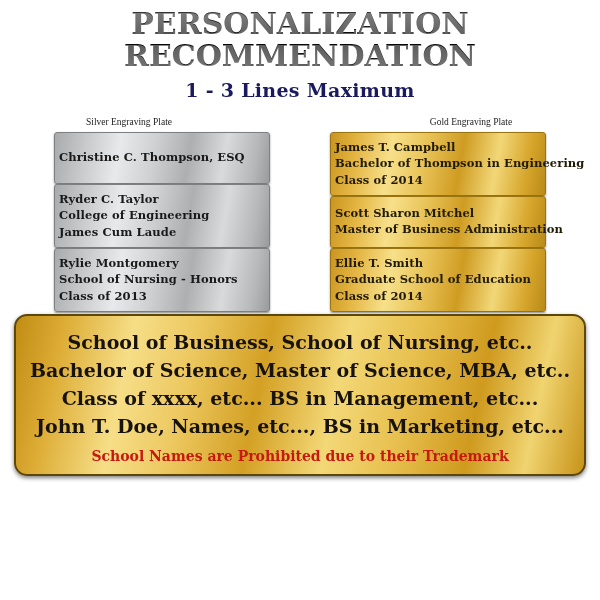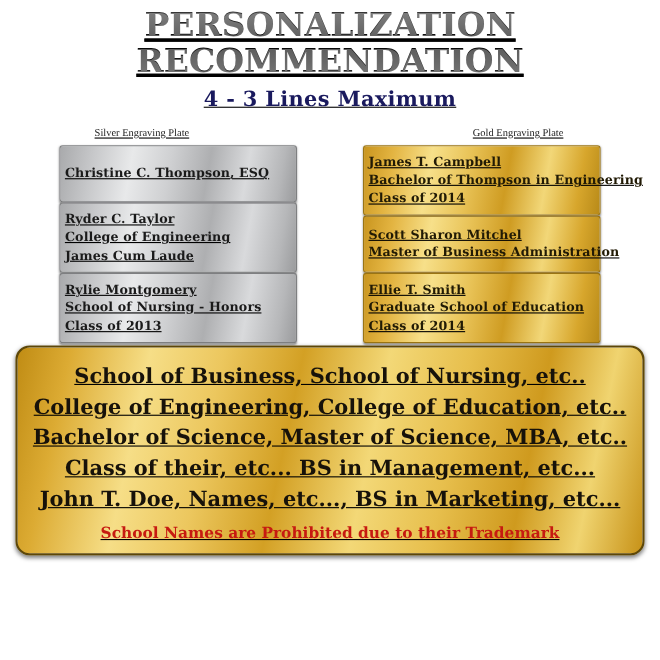--- a/index.html
+++ b/index.html
@@ -12,21 +12,20 @@
     background: #ffffff;
     font-family: "Liberation Serif", serif;
     overflow: hidden;
     position: relative;
   }
   .page {
     width: 600px;
     height: 600px;
     position: relative;
     box-sizing: border-box;
-    text-decoration: underline;
   }
 
   
   .title {
     text-align: center;
     font-family: "DejaVu Serif", serif;
     font-weight: bold;
     font-size: 30px;
     letter-spacing: 0px;
     padding-top: 8px;
@@ -151,21 +150,21 @@
     white-space: nowrap;
   }
 </style>
 </head>
 <body>
 
 <div class="page">
 
   <div class="title">PERSONALIZATION RECOMMENDATION</div>
 
-  <div class="subtitle">4 - 3 Lines Maximum</div>
+  <div class="subtitle">1 - 3 Lines Maximum</div>
 
   <div class="cols">
     <div class="col">
       <div class="col-label">Silver Engraving Plate</div>
     </div>
     <div class="col">
       <div class="col-label">Gold Engraving Plate</div>
     </div>
   </div>
 
@@ -210,21 +209,20 @@
         <div class="plate-line">Class of 2014</div>
       </div>
 
     </div>
 
   </div>
 
   <div class="banner-wrap">
     <div class="banner">
       <div class="banner-line">School of Business, School of Nursing, etc..</div>
-      <div class="banner-line">College of Engineering, College of Education, etc..</div>
       <div class="banner-line">Bachelor of Science, Master of Science, MBA, etc..</div>
-      <div class="banner-line">Class of their, etc...    BS in Management, etc...</div>
+      <div class="banner-line">Class of xxxx, etc...    BS in Management, etc...</div>
       <div class="banner-line">John T. Doe, Names, etc..., BS in Marketing, etc...</div>
       <div class="banner-note">School Names are Prohibited due to their Trademark</div>
     </div>
   </div>
 
 </div>
 
 </body></html>

